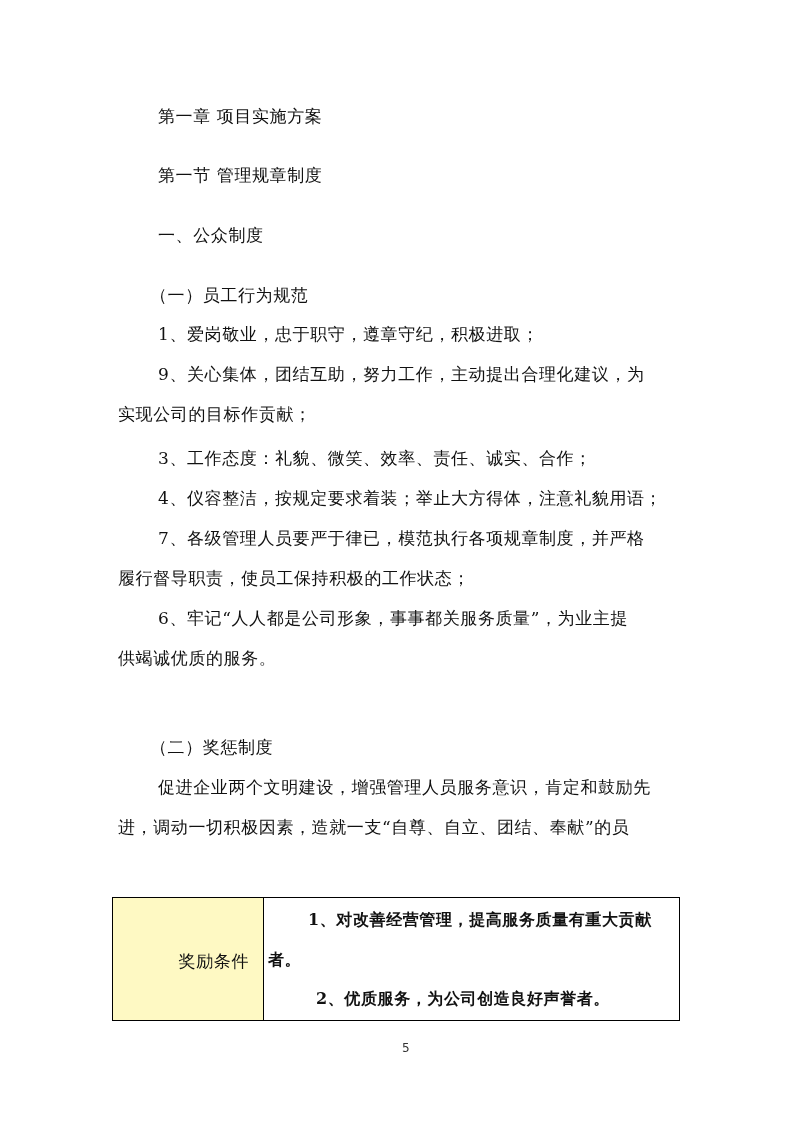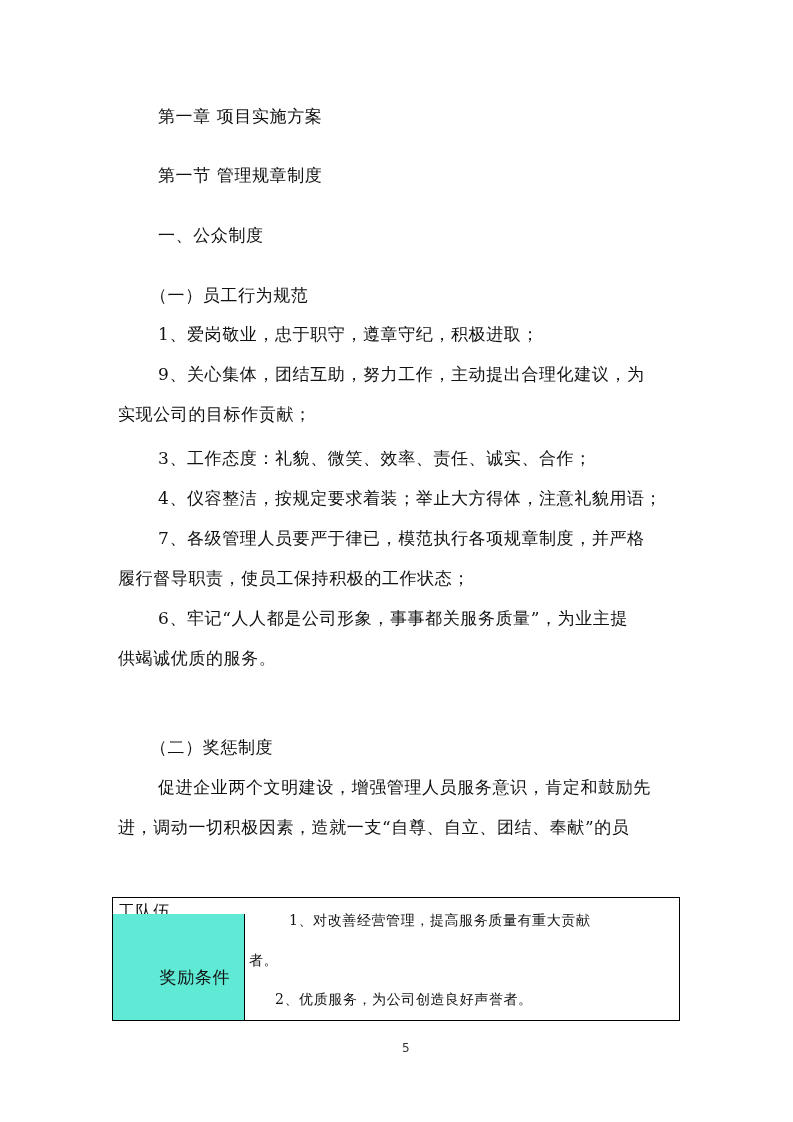--- a/index.html
+++ b/index.html
@@ -11,29 +11,28 @@
     position: absolute; font-size: 17px; line-height: 20px; white-space: nowrap; letter-spacing: 0.6px;
   }
   .ind0 { left: 118px; }
   .ind1 { left: 158px; }
   .indp { left: 150px; }
   .table {
     position: absolute; left: 112px; top: 897px; width: 568px; height: 124px;
     border: 1.5px solid #000; box-sizing: border-box; display: flex;
   }
   .cell-left {
-    width: 132px; background: #5eead4; border-right: 1.5px solid #000; box-sizing: border-box;
+    width: 151px; background: #fef9c3; border-right: 1.5px solid #000; box-sizing: border-box;
     position: relative;
-    margin-top: 16px;
   }
   .cell-left span {
     position: absolute; right: 14px; top: 53px; font-size: 17px; line-height: 20px; letter-spacing: 0.6px; white-space: nowrap;
   }
   .cell-right { flex: 1; position: relative; }
-  .cell-right .tl { position: absolute; font-size: 14px; line-height: 20px; white-space: nowrap; letter-spacing: 0.6px; }
+  .cell-right .tl { position: absolute; font-size: 16px; line-height: 20px; white-space: nowrap; letter-spacing: 0.6px; font-weight: bold; }
   .page-num {
     position: absolute; left: 402px; top: 1041px; font-size: 12px; line-height: 14px;
     font-family: "DejaVu Sans", sans-serif; color: #333;
   }
 </style>
 </head>
 <body>
 
 <div>
   <div class="line ind1" style="top:106px;">第一章  项目实施方案</div>
@@ -56,18 +55,18 @@
   <div class="line ind0" style="top:817px;">进，调动一切积极因素，造就一支“自尊、自立、团结、奉献”的员</div>
   <div class="line ind0" style="top:901px;text-decoration:underline;">工队伍。</div>
 
   <div class="table">
     <div class="cell-left">
       <span>奖励条件</span>
     </div>
     <div class="cell-right">
       <div class="tl" style="left:44px; top:12px;">1、对改善经营管理，提高服务质量有重大贡献</div>
       <div class="tl" style="left:4px; top:52px;">者。</div>
-      <div class="tl" style="left:30px; top:91px;text-align:center;">2、优质服务，为公司创造良好声誉者。</div>
+      <div class="tl" style="left:52px; top:91px;text-align:center;">2、优质服务，为公司创造良好声誉者。</div>
     </div>
   </div>
 
   <div class="page-num">5</div>
 </div>
 
 </body></html>

